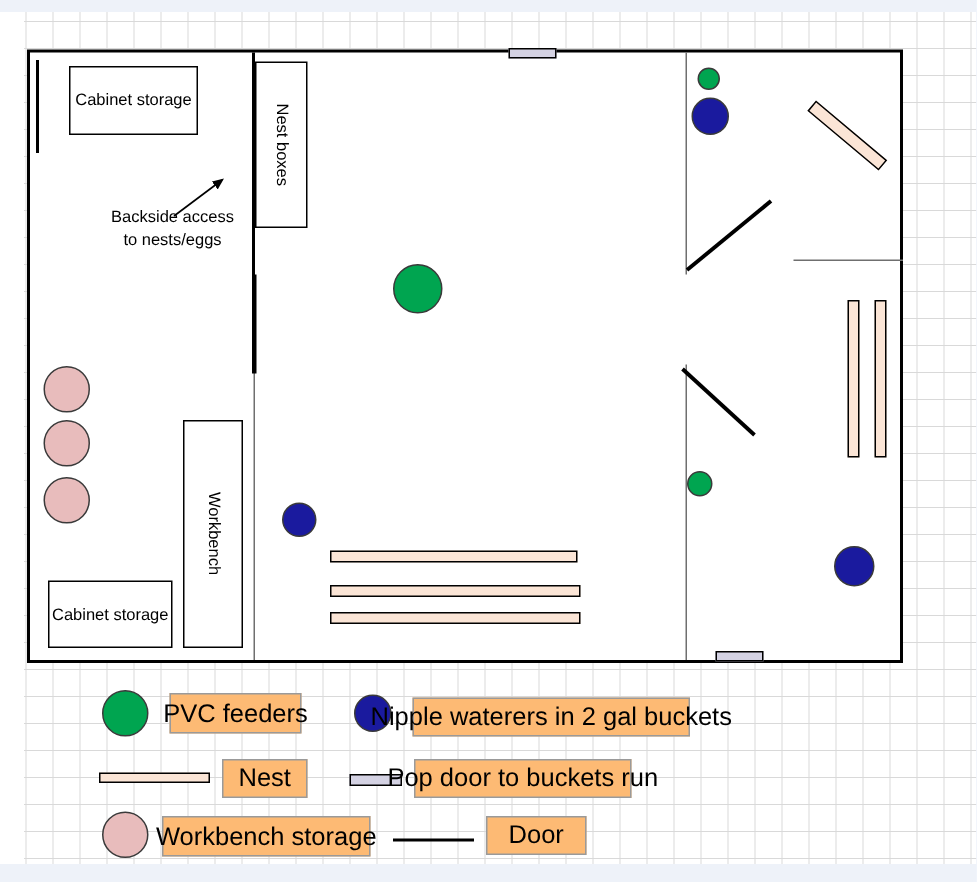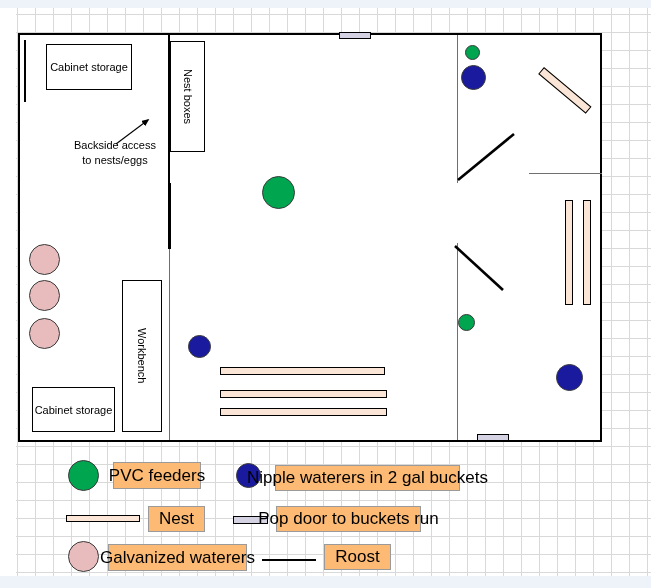--- a/index.html
+++ b/index.html
@@ -231,23 +231,23 @@
       <span>Nest</span>
     </div>
 
     <div class="popdoor" style="left:233px; top:516px; width:35px; height:8px;"></div>
     <div class="legend-box" style="left:276px; top:506px; width:145px; height:26px;">
       <span>Pop door to buckets run</span>
     </div>
 
     <div class="circle" style="left:68px; top:541px; width:31px; height:31px; background:#e8bcbc;"></div>
     <div class="legend-box" style="left:108px; top:544px; width:139px; height:27px;">
-      <span>Galvanized waterers</span>
+      <span>Workbench storage</span>
     </div>
 
     <div class="legend-line-black" style="left:262px; top:559px; width:54px;"></div>
     <div class="legend-box" style="left:324px; top:544px; width:67px; height:26px;">
-      <span>Roost</span>
+      <span>Door</span>
     </div>
 
   </div>
 
 </div>
 
 </body></html>

